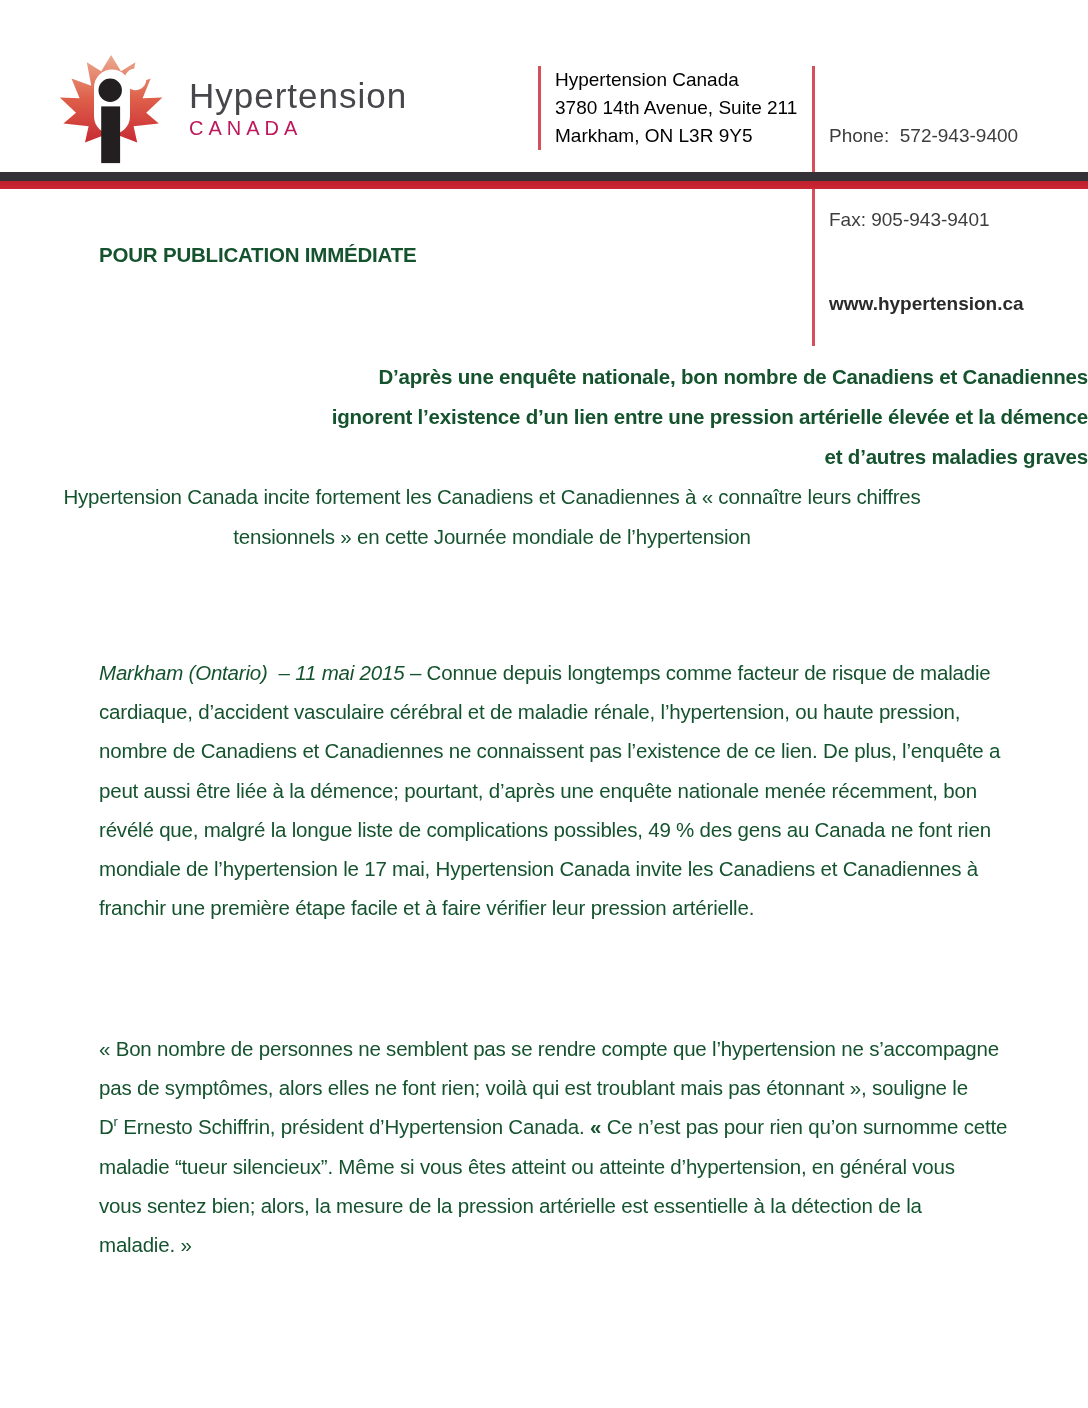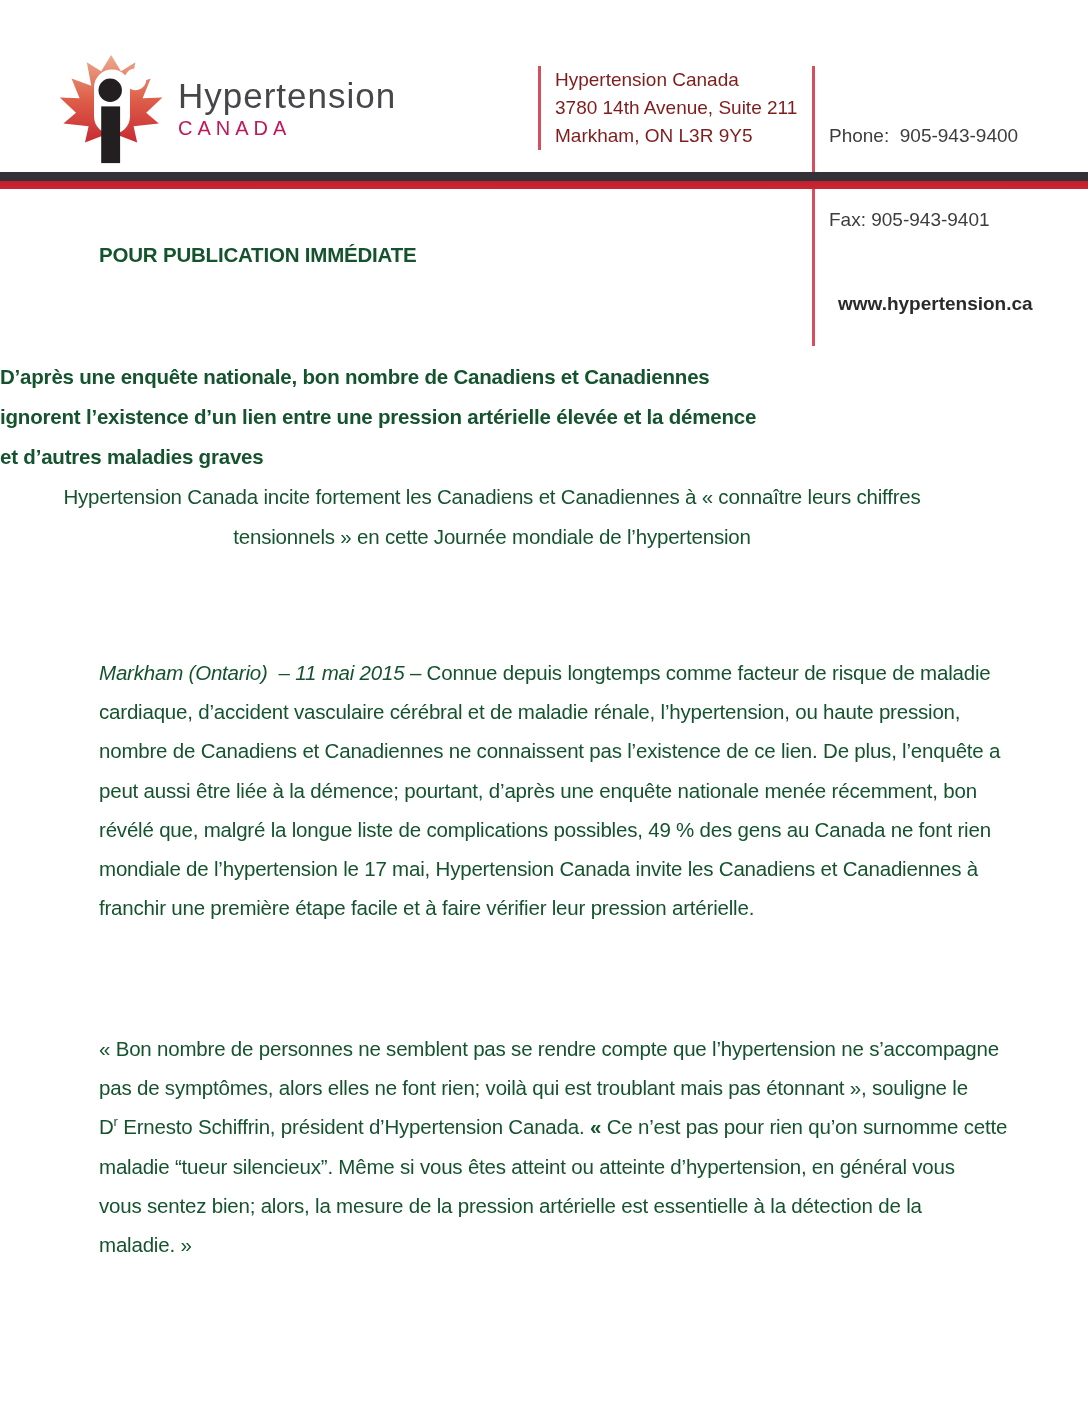--- a/index.html
+++ b/index.html
@@ -4,35 +4,35 @@
 <style>
   html,body{margin:0;padding:0;}
   body{
     width:1088px;height:1408px;background:#ffffff;position:relative;overflow:hidden;
     font-family:"Liberation Sans", sans-serif;color:#1f1f1f;
   }
   .abs{position:absolute;}
   
   .logo-wrap{left:58px;top:52px;display:flex;align-items:flex-start;}
   .leaf-svg{width:108px;height:116px;display:block;}
-  .brand-text{margin-left:12px;margin-top:26px;}
+  .brand-text{margin-left:23px;margin-top:26px;}
   .brand-name{font-size:35px;letter-spacing:1px;color:#47464a;font-weight:400;line-height:1;}
   .brand-country{font-size:20px;letter-spacing:5px;color:#be185d;font-weight:400;margin-top:4px;}
   .addr-block{left:538px;top:66px;border-left:3px solid #d5505c;padding-left:14px;
-    font-size:19px;line-height:28px;color:#7f1d1d;white-space:pre;}
+    font-size:19px;line-height:28px;color:#000000;white-space:pre;}
   .contact-block{left:812px;top:66px;border-left:3px solid #d5505c;padding-left:14px;
     font-size:19px;line-height:28px;color:#3d3d3f;white-space:pre;}
-  .contact-block .site{font-weight:bold;color:#2a2a2c;margin-left:9px;}
+  .contact-block .site{font-weight:bold;color:#2a2a2c;}
   .rule{left:0;top:172px;width:1088px;}
   .rule-dark{height:9px;background:#343138;}
   .rule-red{height:8px;background:linear-gradient(#c0202d,#cb2634);}
   
   .doc-text{font-size:20.5px;letter-spacing:-0.2px;color:#14532d;}
   .release{left:99px;top:243px;font-weight:bold;}
-  .headline{left:0;top:357px;width:1088px;text-align:left;font-weight:bold;line-height:40px;}
+  .headline{left:0;top:357px;width:1088px;text-align:right;font-weight:bold;line-height:40px;}
   .subhead{left:0;top:477px;width:984px;text-align:center;line-height:40px;}
   .para{left:99px;width:940px;line-height:39.2px;}
   .para1{top:640px;margin-top:13px;}
   .para2{top:1029px;}
   .tline{white-space:pre;}
   sup{font-size:13px;line-height:0;}
 </style>
 </head>
 <body>
 
@@ -53,21 +53,21 @@
   </svg>
   <div class="brand-text">
     <div class="brand-name">Hypertension</div>
     <div class="brand-country">CANADA</div>
   </div>
 </div>
 
 <div class="abs addr-block"><div class="tline"><span>Hypertension Canada</span></div><div class="tline"><span>3780 14th Avenue, Suite 211</span></div><div class="tline"><span>Markham, ON L3R 9Y5</span></div></div>
 
 <div class="abs contact-block">
-  <div>Phone:  905-943-9400</div>
+  <div>Phone:  572-943-9400</div>
   <div>Fax: 905-943-9401</div>
   <div class="site">www.hypertension.ca</div>
 </div>
 
 <div class="abs rule">
   <div class="rule-dark"></div>
   <div class="rule-red"></div>
 </div>
 
 <div class="abs release doc-text">POUR PUBLICATION IMMÉDIATE</div>

